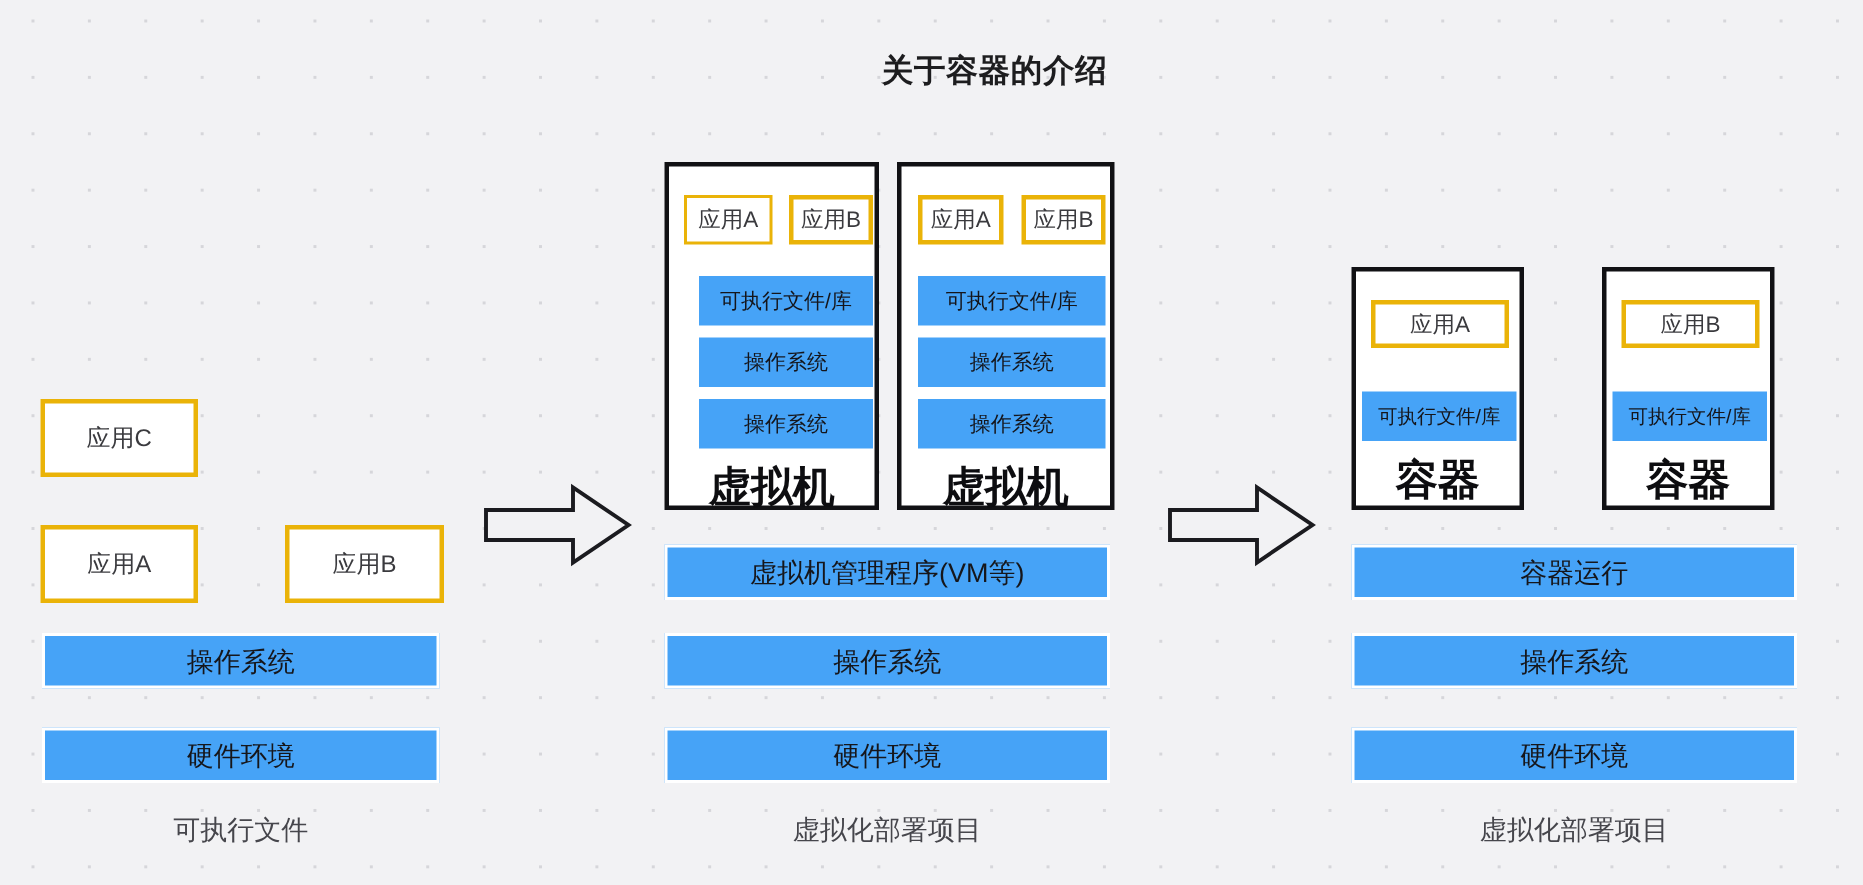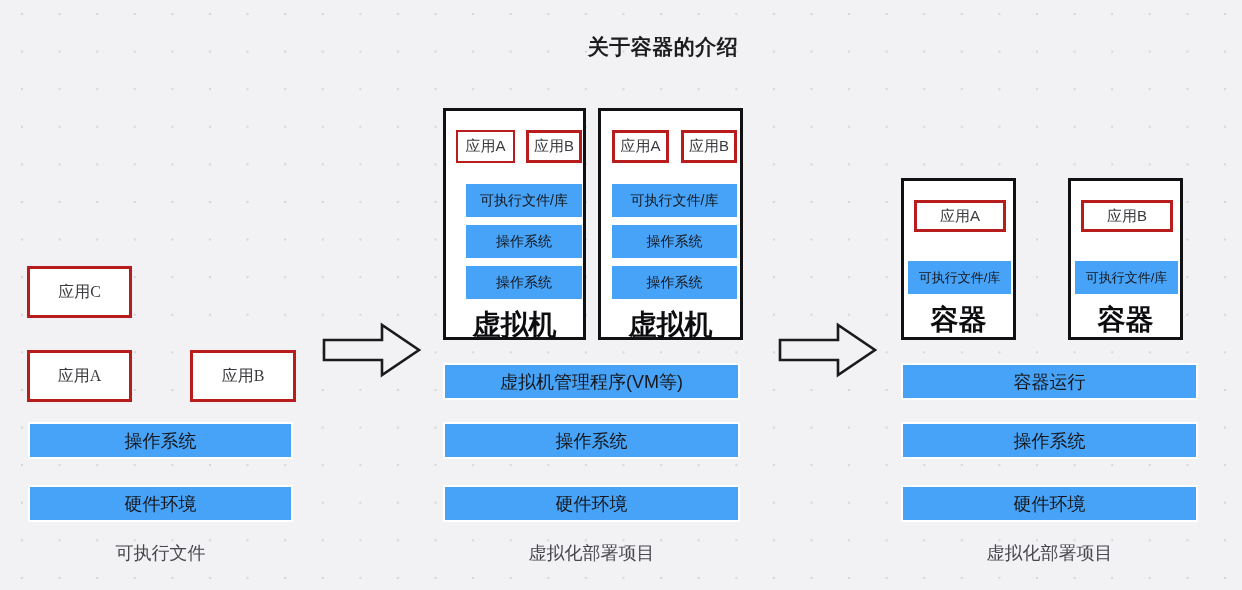--- a/index.html
+++ b/index.html
@@ -36,21 +36,21 @@
     letter-spacing: 0.5px;
   }
   .title span { position: relative; left: 60px; }
 
   
   .abs { position: absolute; box-sizing: border-box; }
 
   
   .appbox {
     background: #ffffff;
-    border: 3px solid #b91c1c;
+    border: 3px solid #eab308;
     display: flex;
     align-items: center;
     justify-content: center;
     color: #3a3a3e;
     font-size: 16px;
     box-sizing: border-box;
   }
   .appbox.thin { border-width: 2px; }
   .appbox.small { font-size: 15px; }
 
@@ -103,21 +103,21 @@
 </style>
 </head>
 <body>
 
 <div id="canvas">
 
   <div class="title">
     <span>关于容器的介绍</span>
   </div>
 
-  <div class="abs" style="left:0px; top:0px; width:330px; height:590px;font-family:Liberation Serif, serif;">
+  <div class="abs" style="left:0px; top:0px; width:330px; height:590px;">
 
     <div class="abs appbox" style="left:27px; top:266px; width:105px; height:52px;">
       <span>应用C</span>
     </div>
 
 
     <div class="abs appbox" style="left:27px; top:350px; width:105px; height:52px;">
       <span>应用A</span>
     </div>
 

